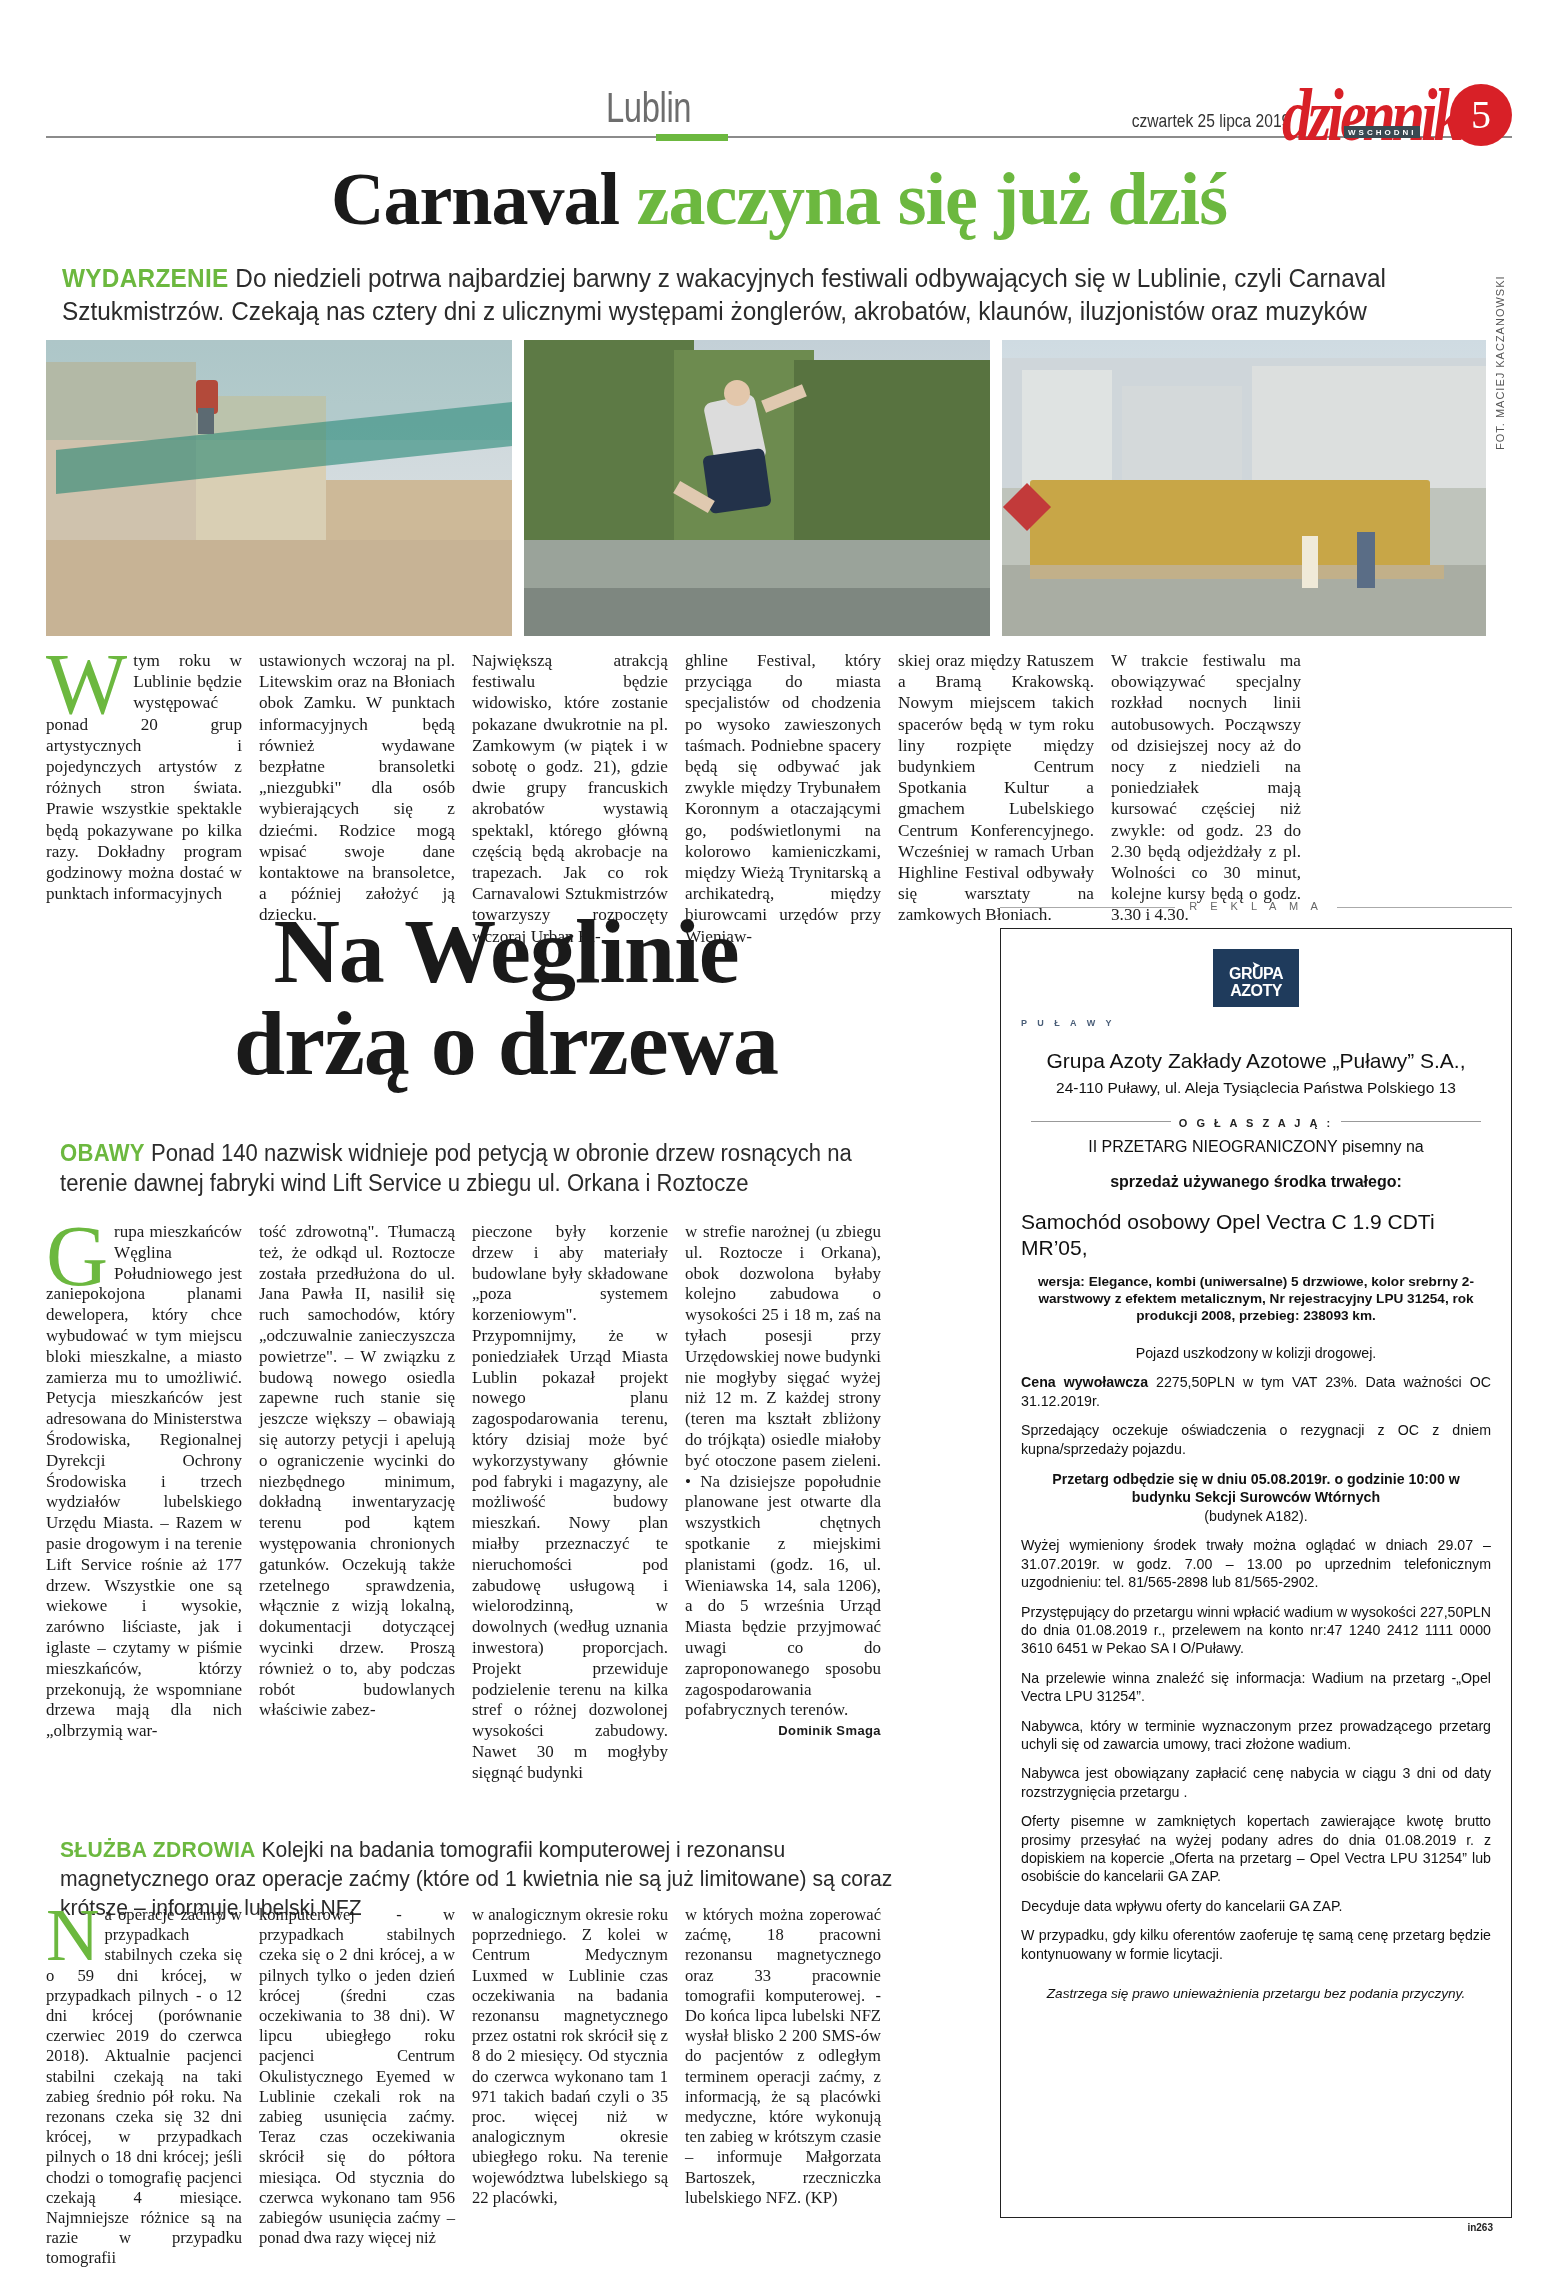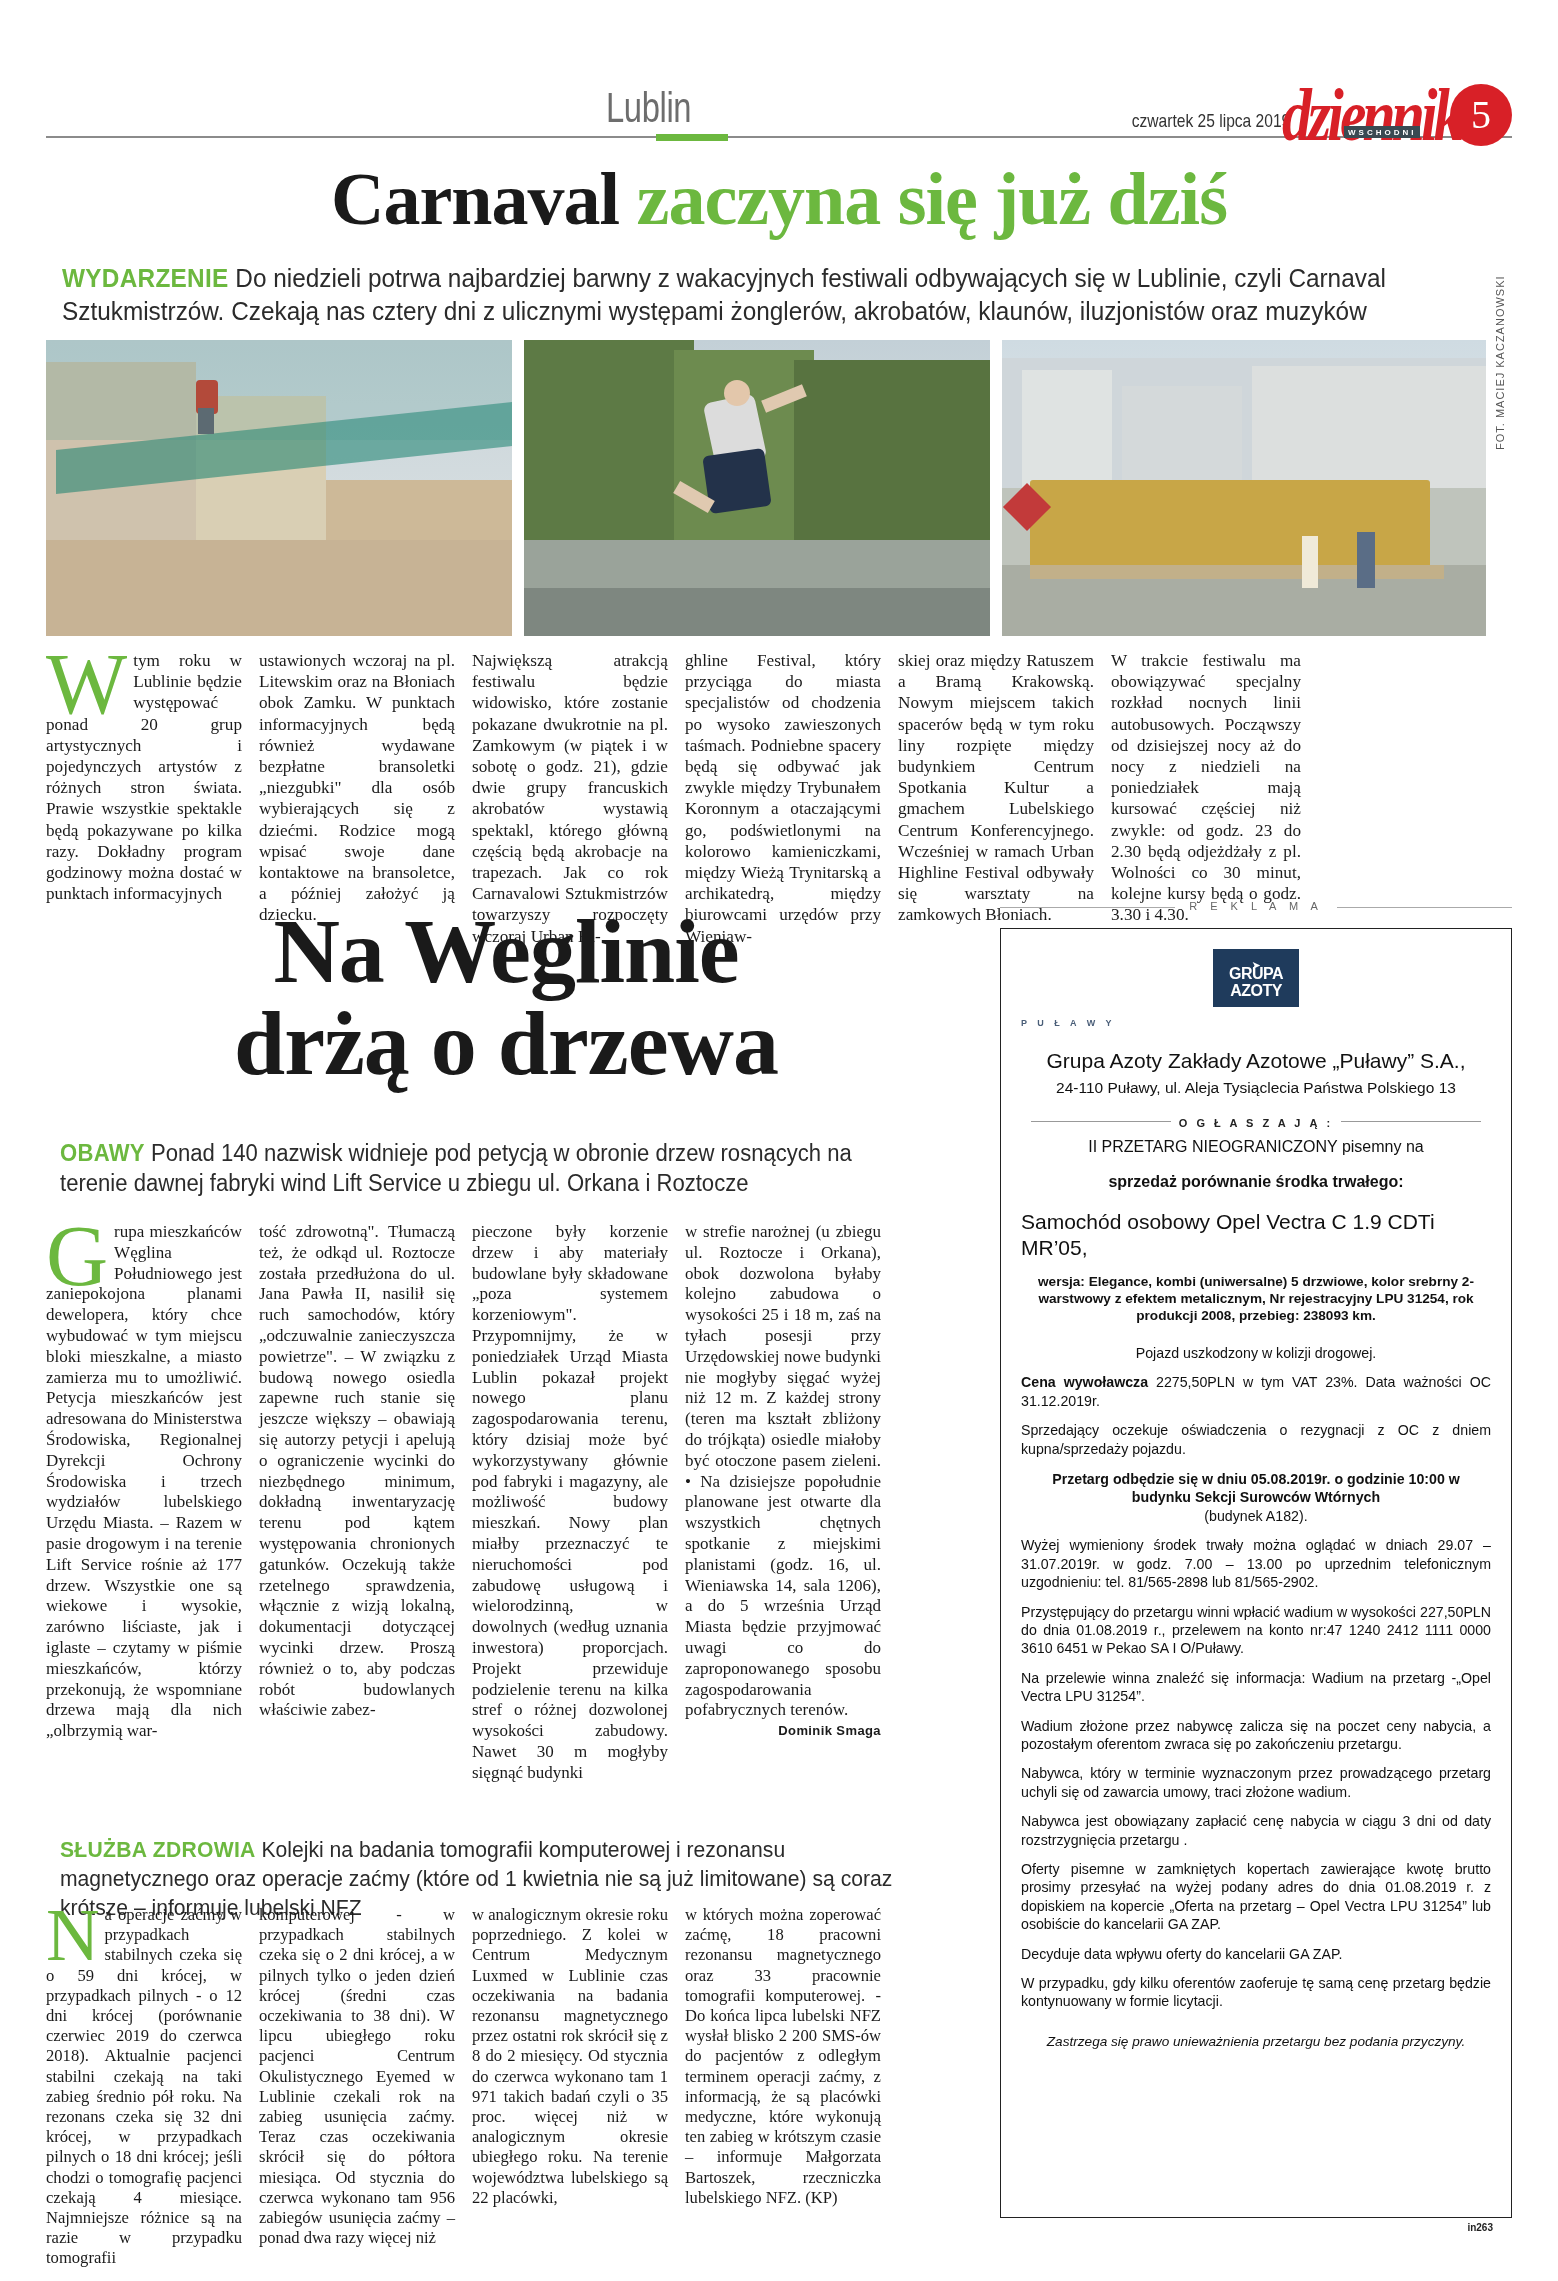--- a/index.html
+++ b/index.html
@@ -289,32 +289,31 @@
     <div class="ad-logo">
       <div class="chev">➤</div>
       <div class="l1">GRUPA</div>
       <div class="l2">AZOTY</div>
     </div>
     <div class="ad-logo-sub">P U Ł A W Y</div>
     <div class="ad-h1">Grupa Azoty Zakłady Azotowe „Puławy” S.A.,</div>
     <div class="ad-h2">24-110 Puławy, ul. Aleja Tysiąclecia Państwa Polskiego 13</div>
     <div class="ad-divider">O G Ł A S Z A J Ą :</div>
     <div class="ad-c ad-line" style="font-size:16px">II PRZETARG NIEOGRANICZONY pisemny na</div>
-    <div class="ad-c ad-b" style="margin-top:16px;font-size:16px">sprzedaż porównanie środka trwałego:</div>
+    <div class="ad-c ad-b" style="margin-top:16px;font-size:16px">sprzedaż używanego środka trwałego:</div>
     <div class="ad-big">Samochód osobowy Opel Vectra C 1.9 CDTi MR’05,</div>
     <div class="ad-spec">wersja: Elegance, kombi (uniwersalne) 5 drzwiowe, kolor srebrny 2-warstwowy z efektem metalicznym, Nr rejestracyjny LPU 31254, rok produkcji 2008, przebieg: 238093 km.</div>
     <div class="ad-c" style="margin-top:20px">Pojazd uszkodzony w kolizji drogowej.</div>
     <div class="ad-p"><span class="ad-b">Cena wywoławcza</span><span> 2275,50PLN w tym VAT 23%. Data ważności OC 31.12.2019r.</span></div>
     <div class="ad-p">Sprzedający oczekuje oświadczenia o rezygnacji z OC z dniem kupna/sprzedaży pojazdu.</div>
     <div class="ad-c ad-b" style="margin-top:12px">Przetarg odbędzie się w dniu 05.08.2019r. o godzinie 10:00 w budynku Sekcji Surowców Wtórnych</div>
     <div class="ad-c">(budynek A182).</div>
     <div class="ad-p">Wyżej wymieniony środek trwały można oglądać w dniach 29.07 – 31.07.2019r. w godz. 7.00 – 13.00  po uprzednim telefonicznym uzgodnieniu: tel. 81/565-2898 lub 81/565-2902.</div>
     <div class="ad-p">Przystępujący do przetargu winni wpłacić wadium w wysokości 227,50PLN do dnia 01.08.2019 r., przelewem na konto nr:47 1240 2412 1111 0000 3610 6451 w Pekao SA I O/Puławy.</div>
     <div class="ad-p">Na przelewie winna znaleźć się informacja: Wadium na przetarg -„Opel Vectra LPU 31254”.</div>
-    <div class="ad-p">Wadium złożone przez nabywcę zalicza się na poczet ceny nabycia, a pozostałym oferentom zwraca się po zakończeniu przetargu.</div>
     <div class="ad-p">Nabywca, który w terminie wyznaczonym przez prowadzącego przetarg uchyli się  od zawarcia umowy, traci złożone wadium.</div>
     <div class="ad-p">Nabywca jest obowiązany zapłacić cenę nabycia w ciągu 3 dni od daty rozstrzygnięcia przetargu .</div>
     <div class="ad-p">Oferty pisemne w zamkniętych kopertach zawierające kwotę brutto prosimy przesyłać na wyżej podany adres do dnia 01.08.2019 r. z dopiskiem  na kopercie „Oferta na przetarg – Opel Vectra LPU 31254” lub osobiście do kancelarii GA ZAP.</div>
     <div class="ad-p">Decyduje data wpływu oferty do kancelarii GA ZAP.</div>
     <div class="ad-p">W przypadku, gdy kilku oferentów zaoferuje tę samą cenę przetarg będzie kontynuowany w formie licytacji.</div>
     <div class="ad-italic">Zastrzega się prawo unieważnienia przetargu bez podania przyczyny.</div>
     <div class="ad-code">in263</div>
   </div>
 
 </div>

